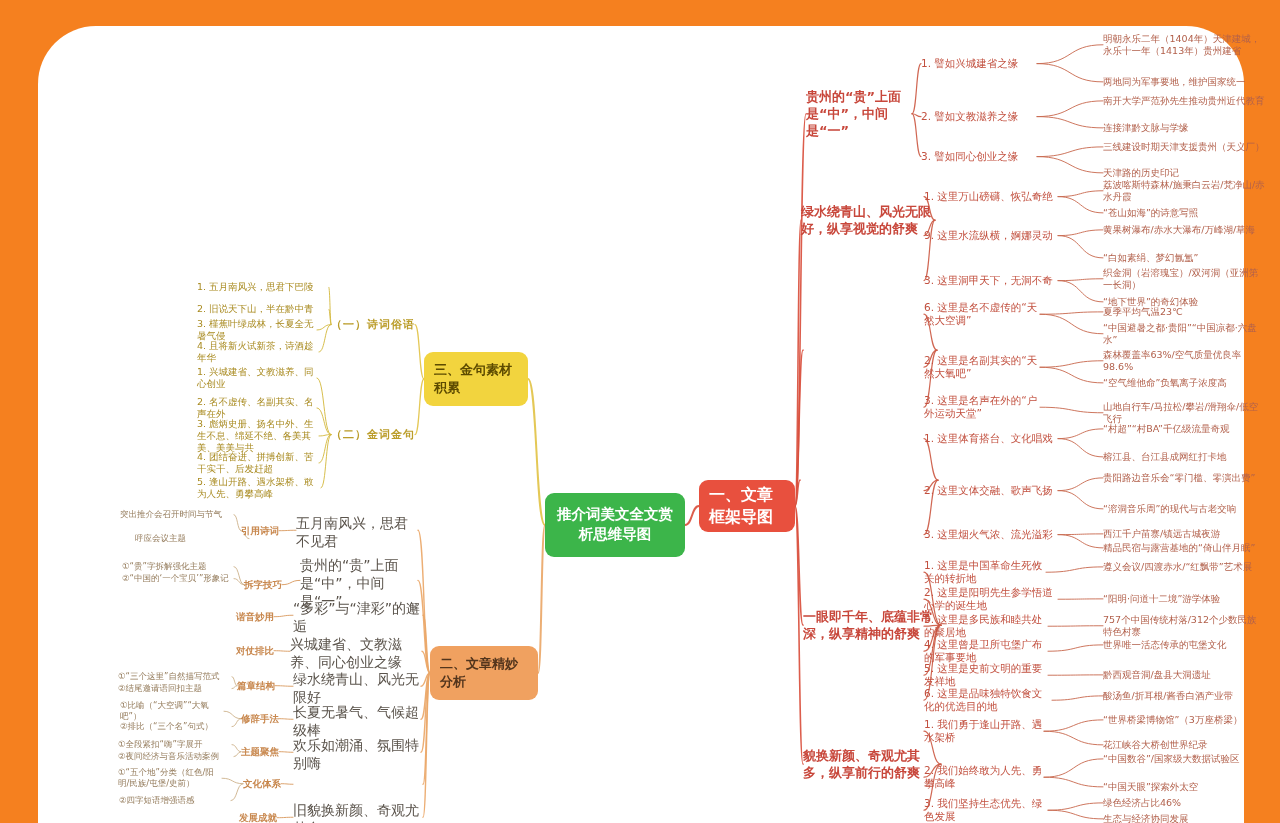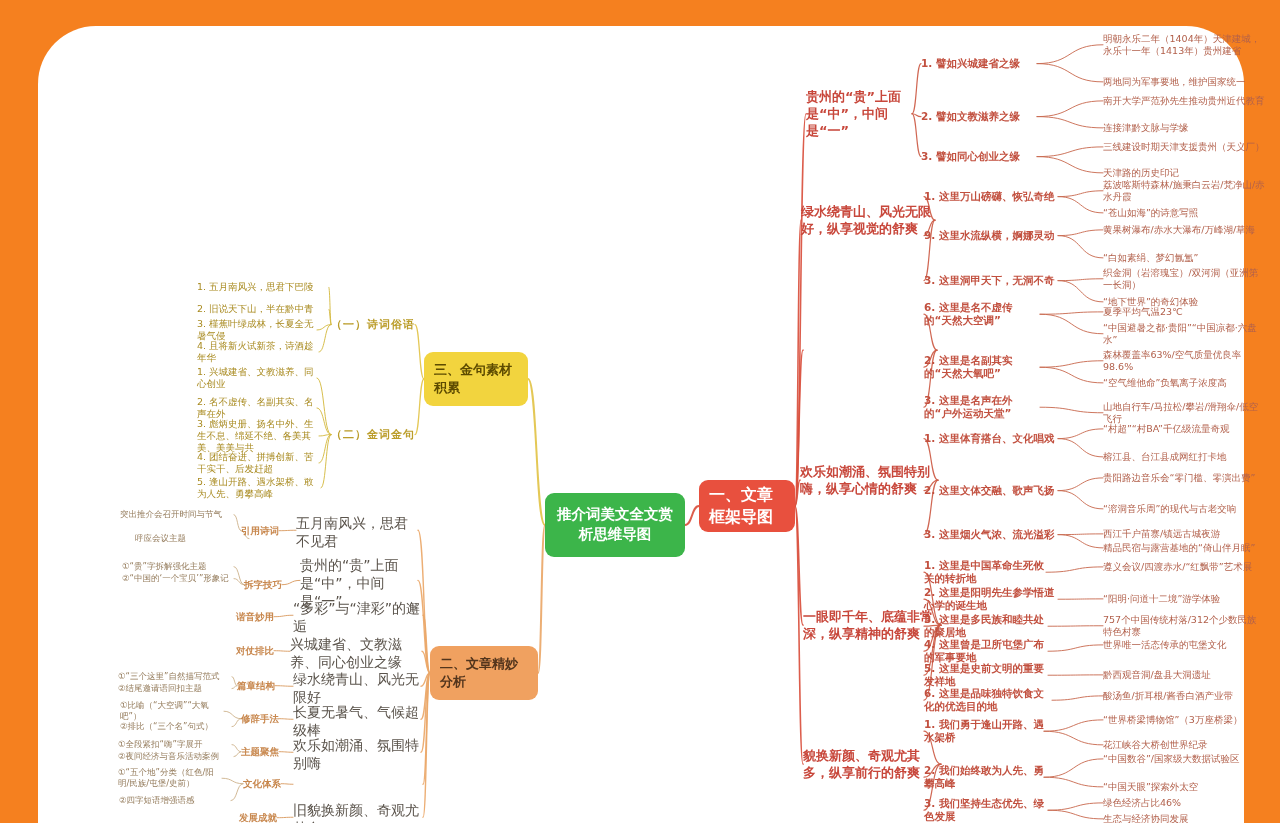--- a/index.html
+++ b/index.html
@@ -3,21 +3,21 @@
 <meta charset="utf-8">
 <style>
   html,body{margin:0;padding:0}
   #stage{position:relative;width:1280px;height:823px;background:#f5801f;overflow:hidden;
          font-family:"DejaVu Sans",sans-serif}
   #panel{position:absolute;left:38px;top:26px;right:36px;bottom:-60px;background:#ffffff;
          border-radius:58px;z-index:0}
   #wires{position:absolute;left:0;top:0;width:1280px;height:823px;z-index:1;pointer-events:none}
   .nd{position:absolute;z-index:2;line-height:1.2;cursor:pointer}
   .sec{font-size:13px;font-weight:bold;color:#c8473b;line-height:1.32}
-  .kid{font-size:10.5px;font-weight:700;color:#c2503f;line-height:1.26}
+  .kid{font-size:10.5px;font-weight:400;color:#c2503f;line-height:1.26}
   .leaf{font-size:9.5px;color:#b2604b;line-height:1.24;width:162px}
   .gl-item{font-size:9.5px;color:#a98b21;line-height:1.26}
   .gl-cat{font-size:11px;font-weight:600;color:#bb9d2a;letter-spacing:1px}
   .an-phrase{font-size:14px;font-weight:400;color:#5a534b;line-height:1.3}
   .an-tech{font-size:9.5px;font-weight:600;color:#c8874d}
   .an-note{font-size:8.5px;color:#947b5b;line-height:1.32}
   .box{position:absolute;z-index:3;border-radius:9px;display:flex;align-items:center;
        font-weight:bold;padding:6px 10px;box-sizing:border-box;cursor:pointer;line-height:1.35}
   #root-node{left:545px;top:493px;width:140px;height:64px;background:#3cb54a;color:#ffffff;
        font-size:14.5px;justify-content:center;text-align:center}
@@ -139,21 +139,20 @@
       <path d="M243,783.6953125 C236.4,783.6953125 237.6,800.609375 231,800.609375" fill="none" stroke="#c9ab80" stroke-width="0.9" stroke-linecap="round" opacity="0.92"></path>
     </svg>
 
   <div class="box" id="root-node">推介词美文全文赏析思维导图</div>
   <div class="box" id="fw-box">一、文章框架导图</div>
   <div class="box" id="gl-box">三、金句素材积累</div>
   <div class="box" id="an-box">二、文章精妙分析</div>
 
   <div class="nd sec" id="s0" style="left:806px;top:88px;width:106px">贵州的“贵”上面是“中”，中间是“一”</div>
   <div class="nd sec" id="s1" style="left:801px;top:203px;width:134px">绿水绕青山、风光无限好，纵享视觉的舒爽</div>
-  <div class="nd sec" id="s3" style="left:800px;top:463px;width:138px">欢乐如潮涌、氛围特别嗨，纵享心情的舒爽</div>
   <div class="nd sec" id="s4" style="left:803px;top:608px;width:138px">一眼即千年、底蕴非常深，纵享精神的舒爽</div>
   <div class="nd sec" id="s5" style="left:803px;top:747px;width:138px">貌换新颜、奇观尤其多，纵享前行的舒爽</div>
 
   <div class="nd kid" id="s0c0" style="left:921px;top:57px;width:116px">1. 譬如兴城建省之缘</div>
   <div class="nd kid" id="s0c1" style="left:921px;top:110px;width:116px">2. 譬如文教滋养之缘</div>
   <div class="nd kid" id="s0c2" style="left:921px;top:150px;width:116px">3. 譬如同心创业之缘</div>
   <div class="nd kid" id="s1c0" style="left:924px;top:190px;width:134px">1. 这里万山磅礴、恢弘奇绝</div>
   <div class="nd kid" id="s1c1" style="left:924px;top:229px;width:134px">9. 这里水流纵横，婀娜灵动</div>
   <div class="nd kid" id="s1c2" style="left:924px;top:274px;width:134px">3. 这里洞甲天下，无洞不奇</div>
   <div class="nd kid" id="s2c0" style="left:924px;top:301px;width:116px">6. 这里是名不虚传的“天然大空调”</div>

